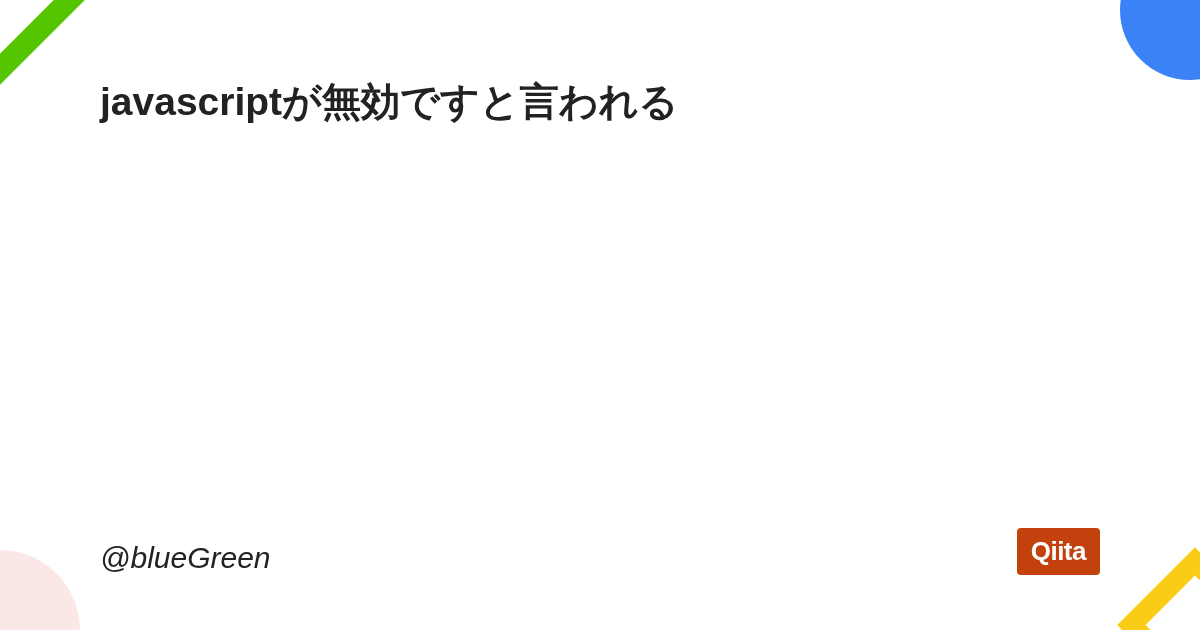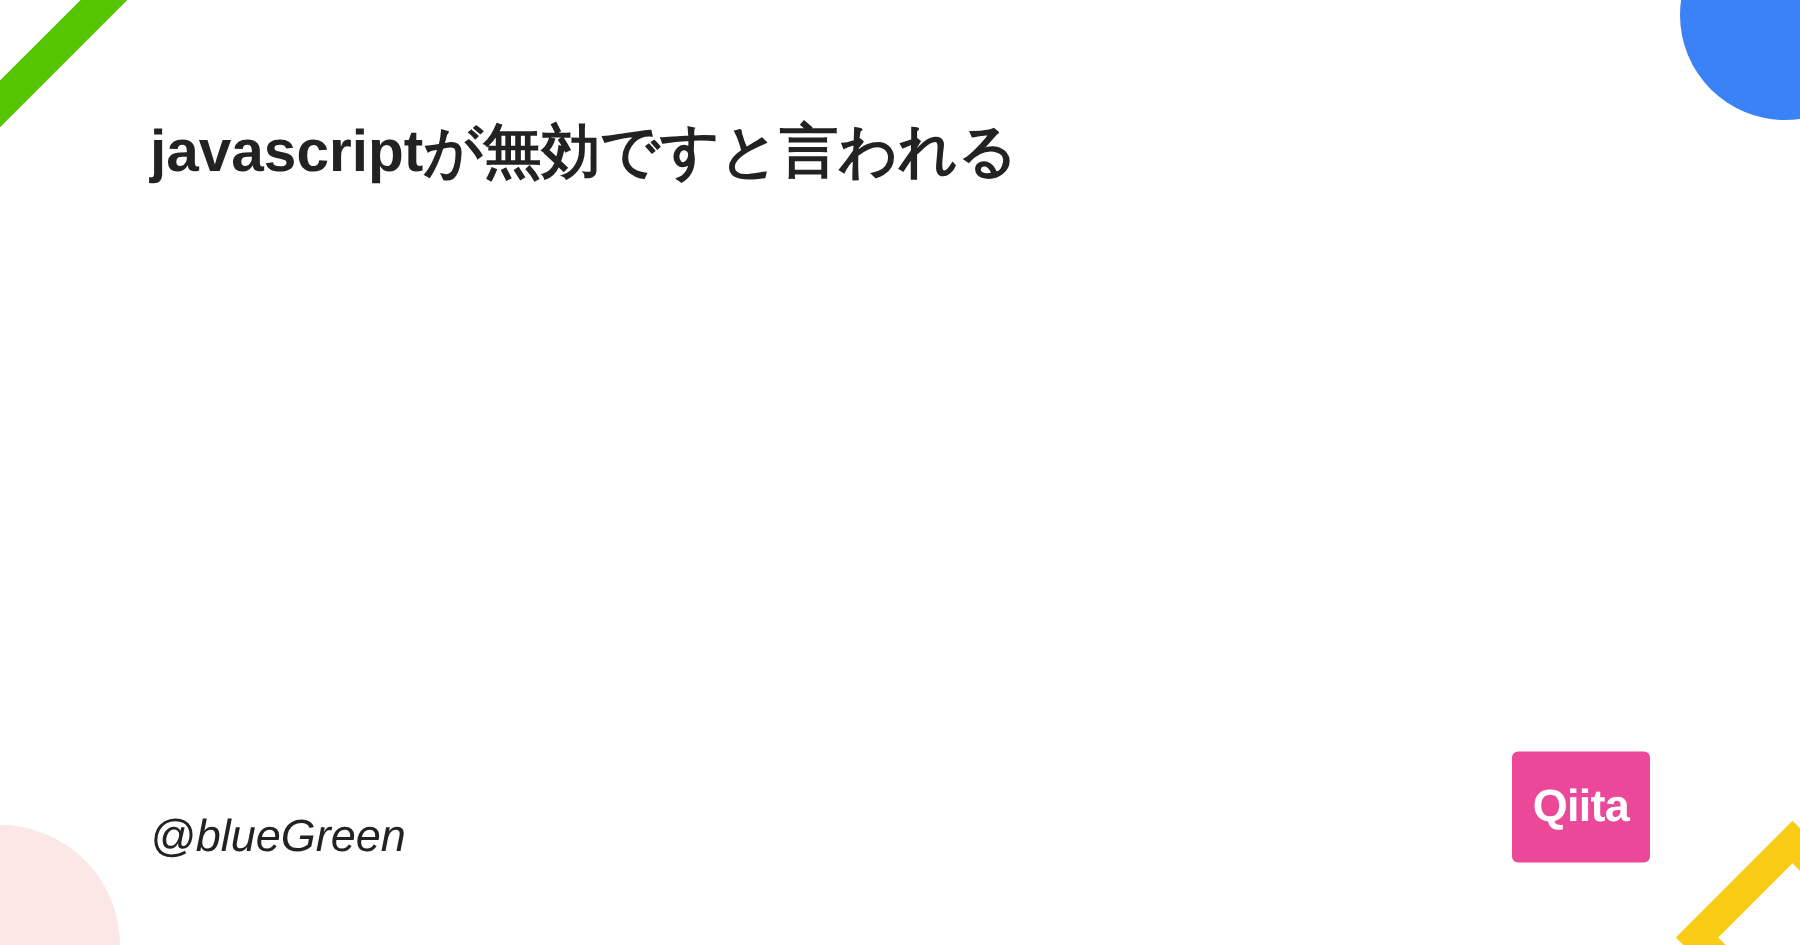--- a/index.html
+++ b/index.html
@@ -69,25 +69,25 @@
       left: 100px;
       font-size: 30px;
       font-weight: 400;
       color: #222222;
       font-style: italic;
     }
     .logo {
       position: absolute;
       bottom: 55px;
       right: 100px;
-      background: #ec4899;
+      background: #c2410c;
       color: #ffffff;
-      font-size: 30px;
+      font-size: 26px;
       font-weight: 700;
-      padding: 20px 14px;
+      padding: 8px 14px;
       border-radius: 4px;
       letter-spacing: -0.5px;
     }
   </style>
 </head>
 <body>
 
 <div class="corner-top-left"></div>
 <div class="corner-top-right"></div>
 <div class="corner-bottom-left"></div>

